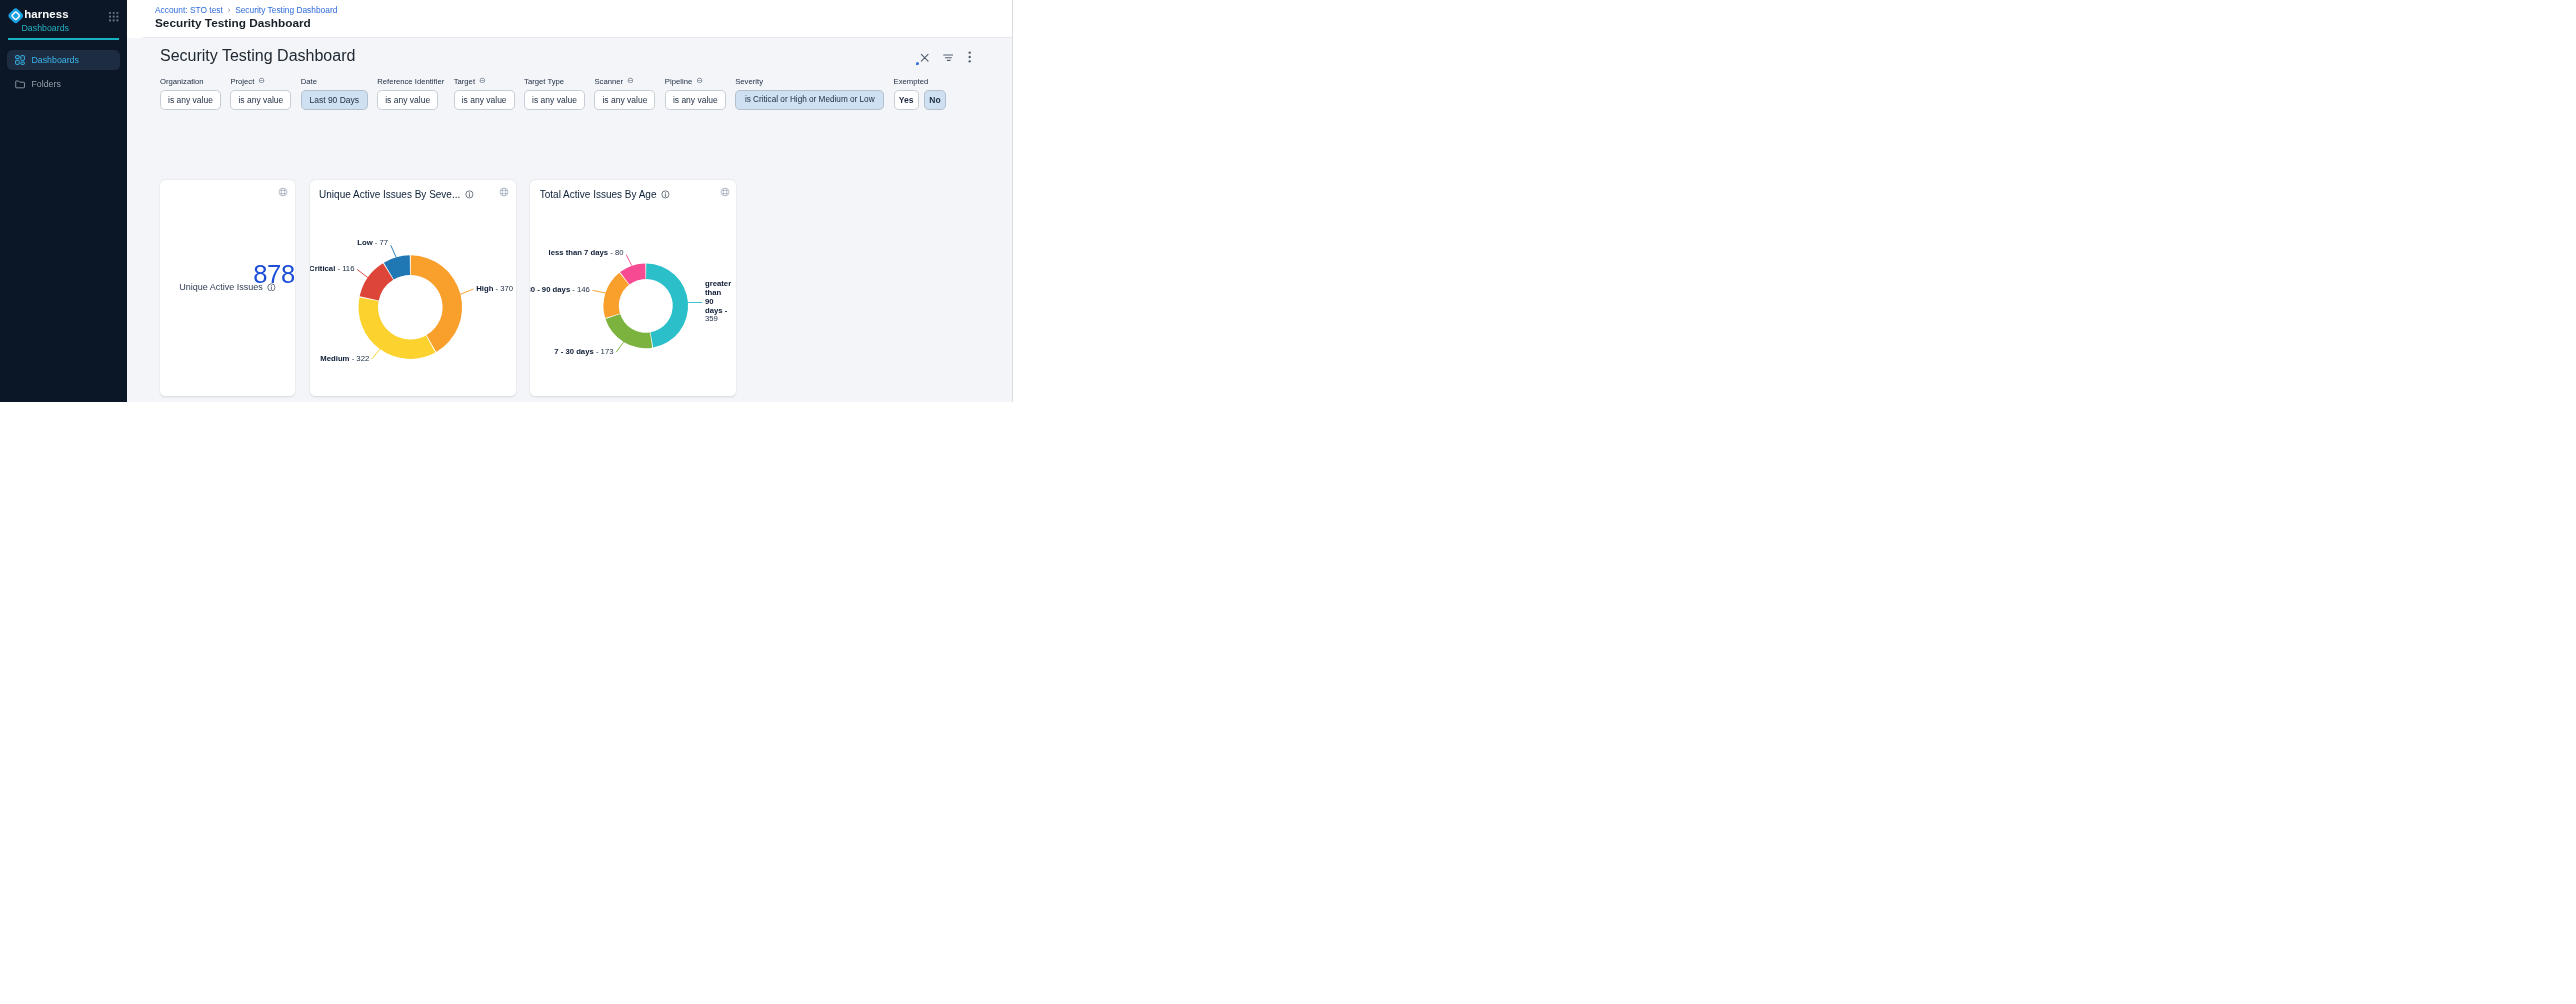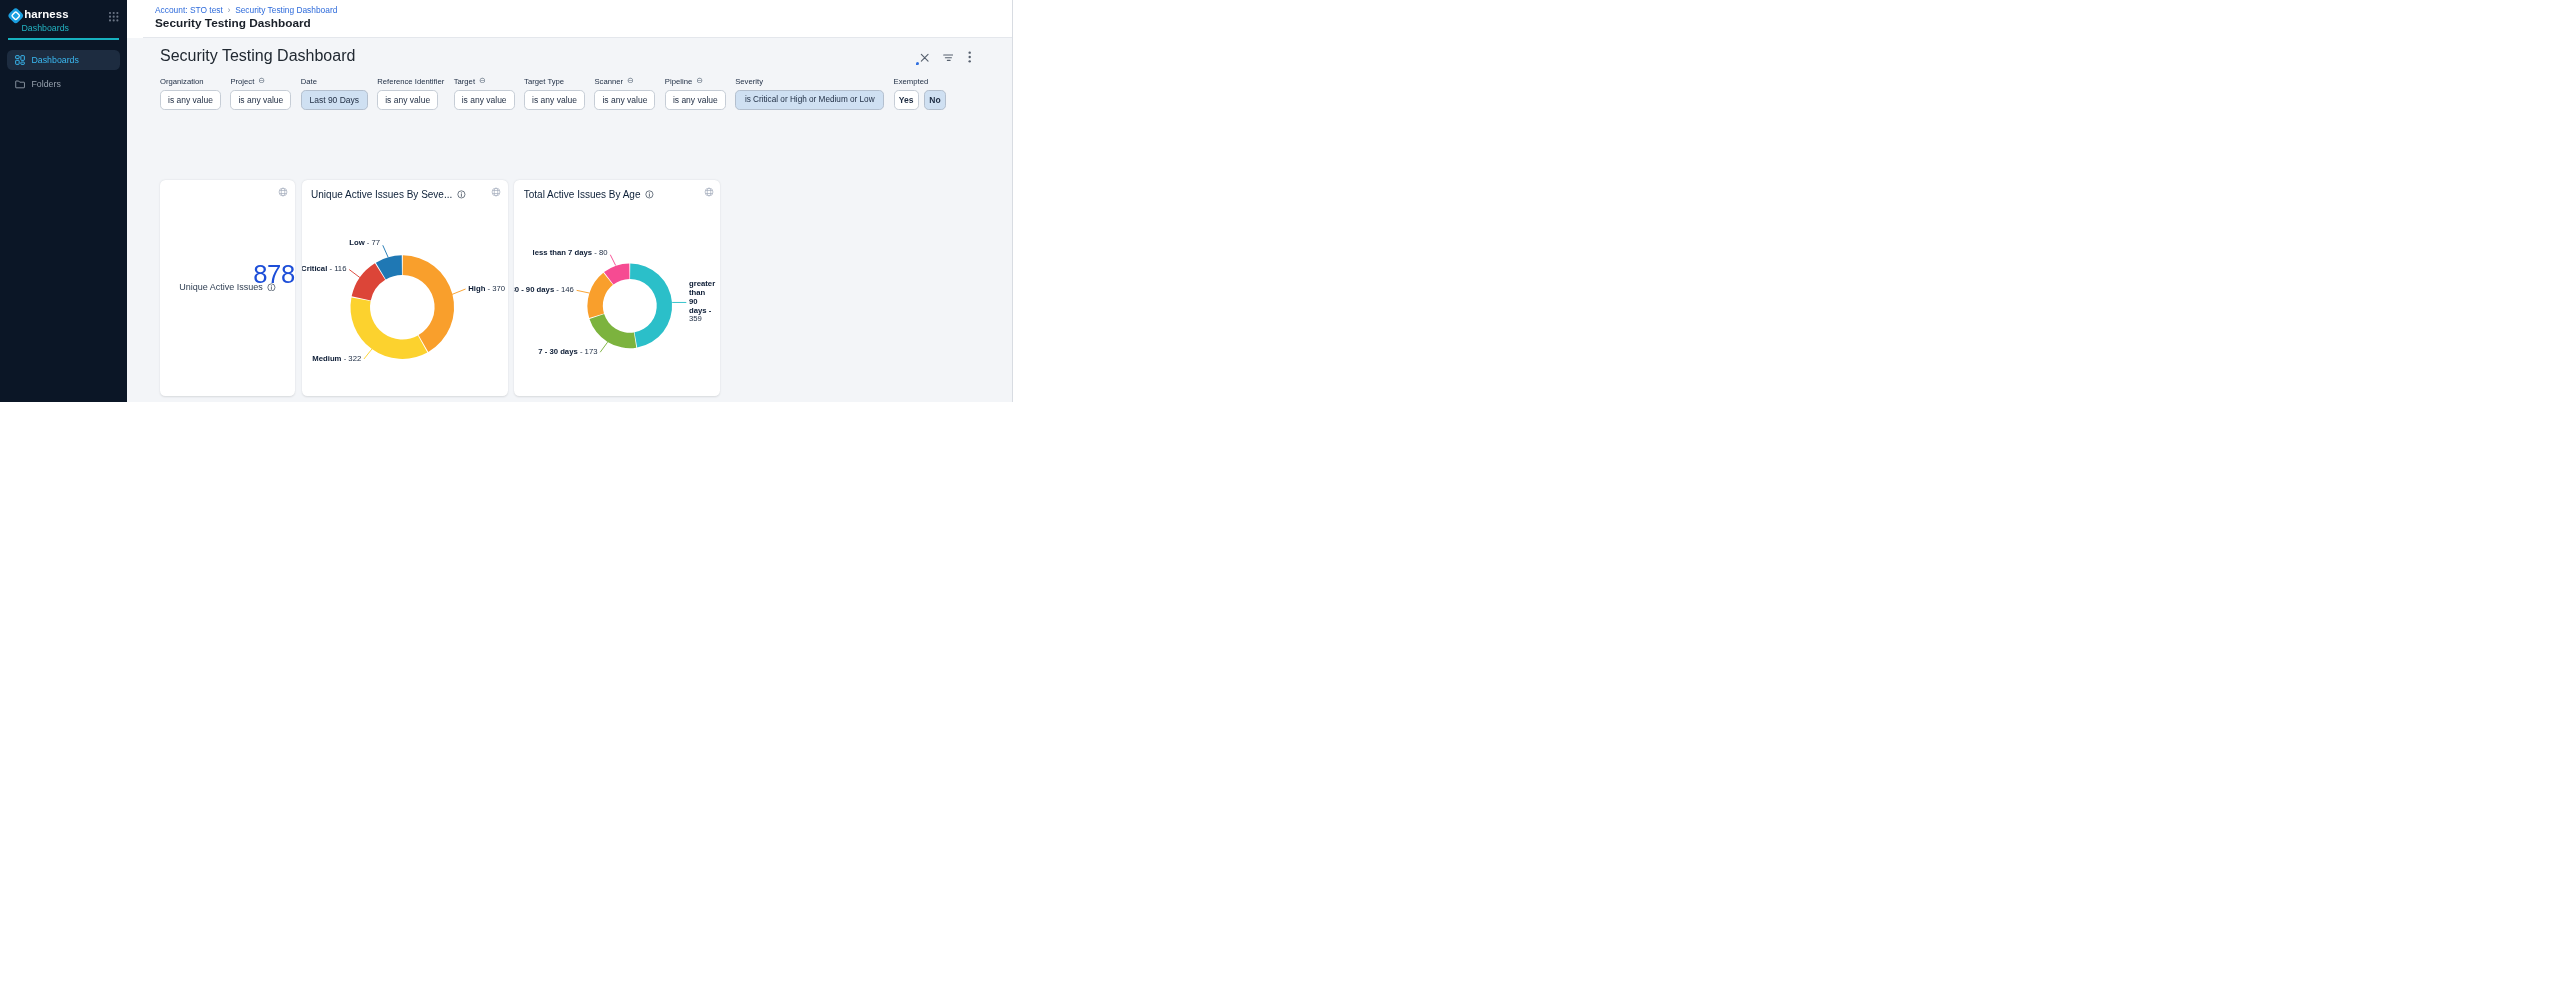--- a/index.html
+++ b/index.html
@@ -41,21 +41,21 @@
   .filter-box{height:19.5px;border:0.7px solid #c6cdd6;border-radius:4.7px;background:#fff;
     display:flex;align-items:center;justify-content:center;font-size:8.5px;color:#1e2c42;
     white-space:nowrap;cursor:pointer;padding:0 2.7px;}
   .filter-box.hl{background:#cfe0f2;border-color:#b3bfce;}
   .btn-pair{display:flex;gap:5.4px;font-weight:bold;}
   
   .section-title{position:absolute;left:33px;top:93px;width:844px;text-align:center;font-size:16px;color:#0d1d37;}
   .cards{position:absolute;left:33px;top:142px;display:flex;gap:6.7px;}
   .card{background:#fff;border-radius:5.4px;box-shadow:0 0.7px 2px rgba(40,50,60,.14);position:relative;height:216px;}
   .card.stat{width:135px;}
-  .card.chart{width:206px;}
+  .card.chart{width:206px;margin-left:8px;}
   .globe{position:absolute;top:6.7px;right:6.7px;cursor:pointer;}
   .stat-num{position:absolute;top:80px;width:100%;text-align:right;font-size:25.6px;color:#1d4ed8;letter-spacing:-0.3px;}
   .stat-label{position:absolute;top:102px;width:100%;display:flex;justify-content:center;align-items:center;gap:4px;
     font-size:9px;color:#2f3e52;}
   .chart-title-row{position:absolute;left:9.4px;top:9.4px;right:23px;display:flex;align-items:center;gap:4.7px;}
   .chart-title{font-size:10px;font-weight:500;color:#0d2038;white-space:nowrap;overflow:hidden;}
   .donut-svg{position:absolute;left:0;top:0;}
 </style>
 </head>
 <body>

